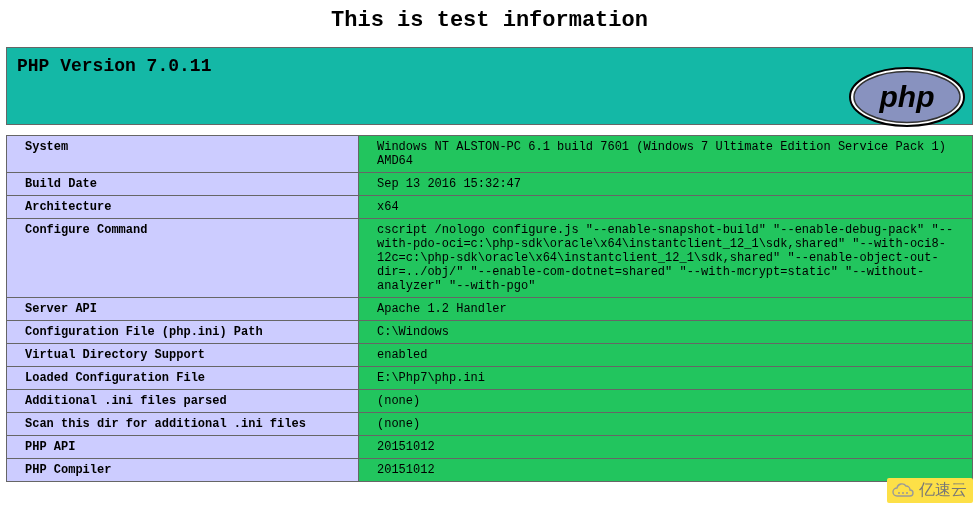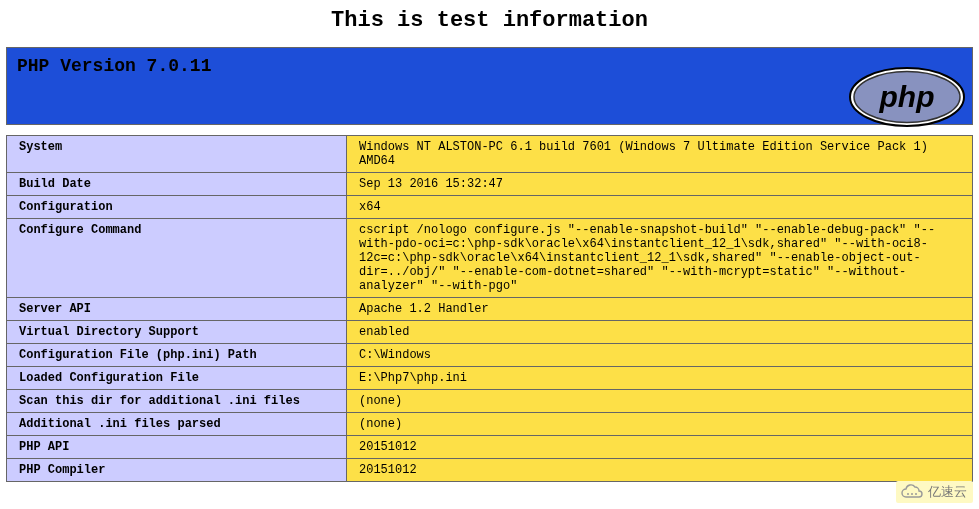--- a/index.html
+++ b/index.html
@@ -15,21 +15,21 @@
   }
   h1.page-title {
     font-family: "SimSun", "NSimSun", "Courier New", monospace;
     font-weight: bold;
     font-size: 22px;
     text-align: center;
     margin: 8px 0 14px 0;
   }
   .header-banner {
     margin: 0 6px 10px 6px;
-    background: #1d4ed8;
+    background: #14b8a6;
     border: 1px solid #666;
     padding: 8px 10px 20px 10px;
     position: relative;
     min-height: 48px;
   }
   .header-banner .version {
     font-family: "SimSun", "NSimSun", "Courier New", monospace;
     font-weight: bold;
     font-size: 18px;
     color: #000;
@@ -41,45 +41,45 @@
   }
   table.info {
     border-collapse: collapse;
     width: calc(100% - 12px);
     margin: 0 6px;
     font-family: "SimSun", "NSimSun", "Courier New", monospace;
     font-size: 12px;
   }
   table.info td, table.info th {
     border: 1px solid #666;
-    padding: 4px 12px;
+    padding: 4px 18px;
     text-align: left;
     vertical-align: top;
   }
   table.info th {
     background: #ccccff;
     font-weight: bold;
     width: 315px;
     white-space: nowrap;
   }
   table.info td {
-    background: #fde047;
+    background: #22c55e;
     font-family: Liberation Mono, monospace;
   }
   .watermark {
     position: absolute;
     right: 6px;
     bottom: 6px;
-    background: #fef9c3;
+    background: #fde047;
     padding: 2px 6px 2px 4px;
     display: flex;
     align-items: center;
     gap: 4px;
     font-family: "SimSun", sans-serif;
-    font-size: 13px;
+    font-size: 16px;
     color: #777;
     border-radius: 2px;
   }
   .watermark svg { display:block; }
   .container {
     position: relative;
     width: 979px;
     height: 509px;
     overflow: hidden;
   }
@@ -106,49 +106,49 @@
     <tbody id="rows-target">
           <tr>
             <th>System</th>
             <td>Windows NT ALSTON-PC 6.1 build 7601 (Windows 7 Ultimate Edition Service Pack 1) AMD64</td>
           </tr>
           <tr>
             <th>Build Date</th>
             <td>Sep 13 2016 15:32:47</td>
           </tr>
           <tr>
-            <th>Configuration</th>
+            <th>Architecture</th>
             <td>x64</td>
           </tr>
           <tr>
             <th>Configure Command</th>
             <td>cscript /nologo configure.js "--enable-snapshot-build" "--enable-debug-pack" "--with-pdo-oci=c:\php-sdk\oracle\x64\instantclient_12_1\sdk,shared" "--with-oci8-12c=c:\php-sdk\oracle\x64\instantclient_12_1\sdk,shared" "--enable-object-out-dir=../obj/" "--enable-com-dotnet=shared" "--with-mcrypt=static" "--without-analyzer" "--with-pgo"</td>
           </tr>
           <tr>
             <th>Server API</th>
             <td>Apache 1.2 Handler</td>
           </tr>
           <tr>
+            <th>Configuration File (php.ini) Path</th>
+            <td>C:\Windows</td>
+          </tr>
+          <tr>
             <th>Virtual Directory Support</th>
             <td>enabled</td>
-          </tr>
-          <tr>
-            <th>Configuration File (php.ini) Path</th>
-            <td>C:\Windows</td>
           </tr>
           <tr>
             <th>Loaded Configuration File</th>
             <td>E:\Php7\php.ini</td>
           </tr>
           <tr>
-            <th>Scan this dir for additional .ini files</th>
+            <th>Additional .ini files parsed</th>
             <td>(none)</td>
           </tr>
           <tr>
-            <th>Additional .ini files parsed</th>
+            <th>Scan this dir for additional .ini files</th>
             <td>(none)</td>
           </tr>
           <tr>
             <th>PHP API</th>
             <td>20151012</td>
           </tr>
           <tr>
             <th>PHP Compiler</th>
             <td>20151012</td>
           </tr>

